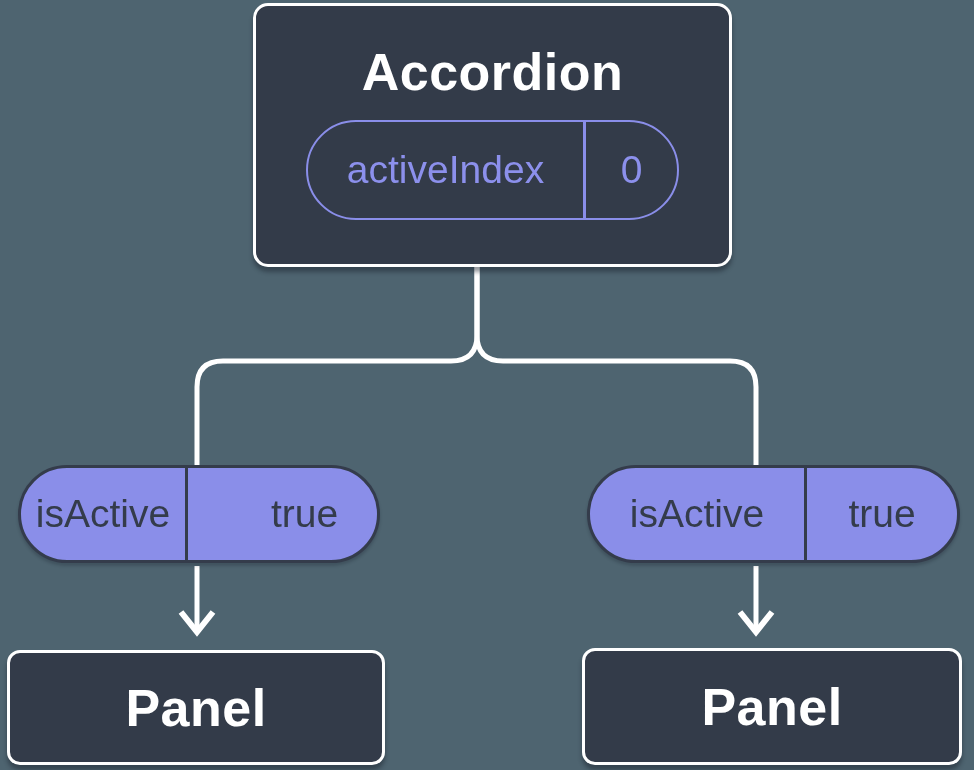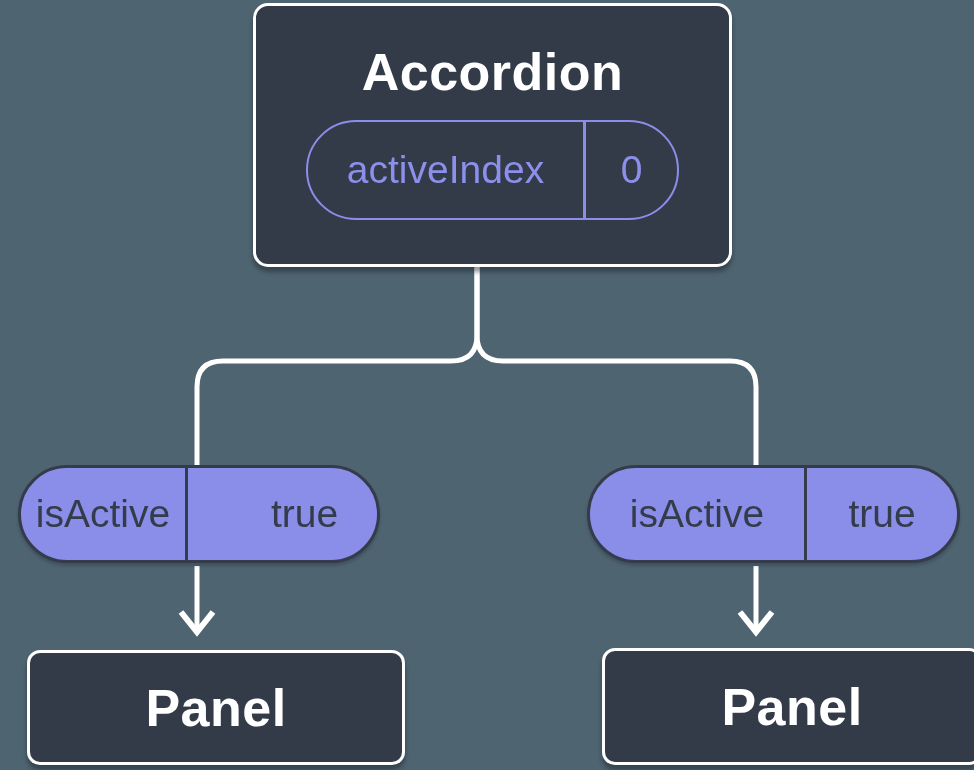--- a/index.html
+++ b/index.html
@@ -96,21 +96,20 @@
   .pill-left  { left: 18px;  width: 362px; }
   .pill-left  .pill-value { width: 145px; padding-left: 44px; }
   .pill-right { left: 587px; width: 373px; }
   .pill-right .pill-value { width: 150px; }
   
   .node-panel {
     display: flex;
     align-items: center;
     justify-content: center;
     border-radius: 13px;
-    margin-left: 20px;
   }
   .panel-left  { left: 7px;   top: 650px; width: 378px; height: 115px; }
   .panel-right { left: 582px; top: 648px; width: 380px; height: 117px; }
 </style>
 </head>
 <body>
 
 <div class="stage">
 
   <svg class="connectors" viewBox="0 0 974 770" xmlns="http://www.w3.org/2000/svg">

